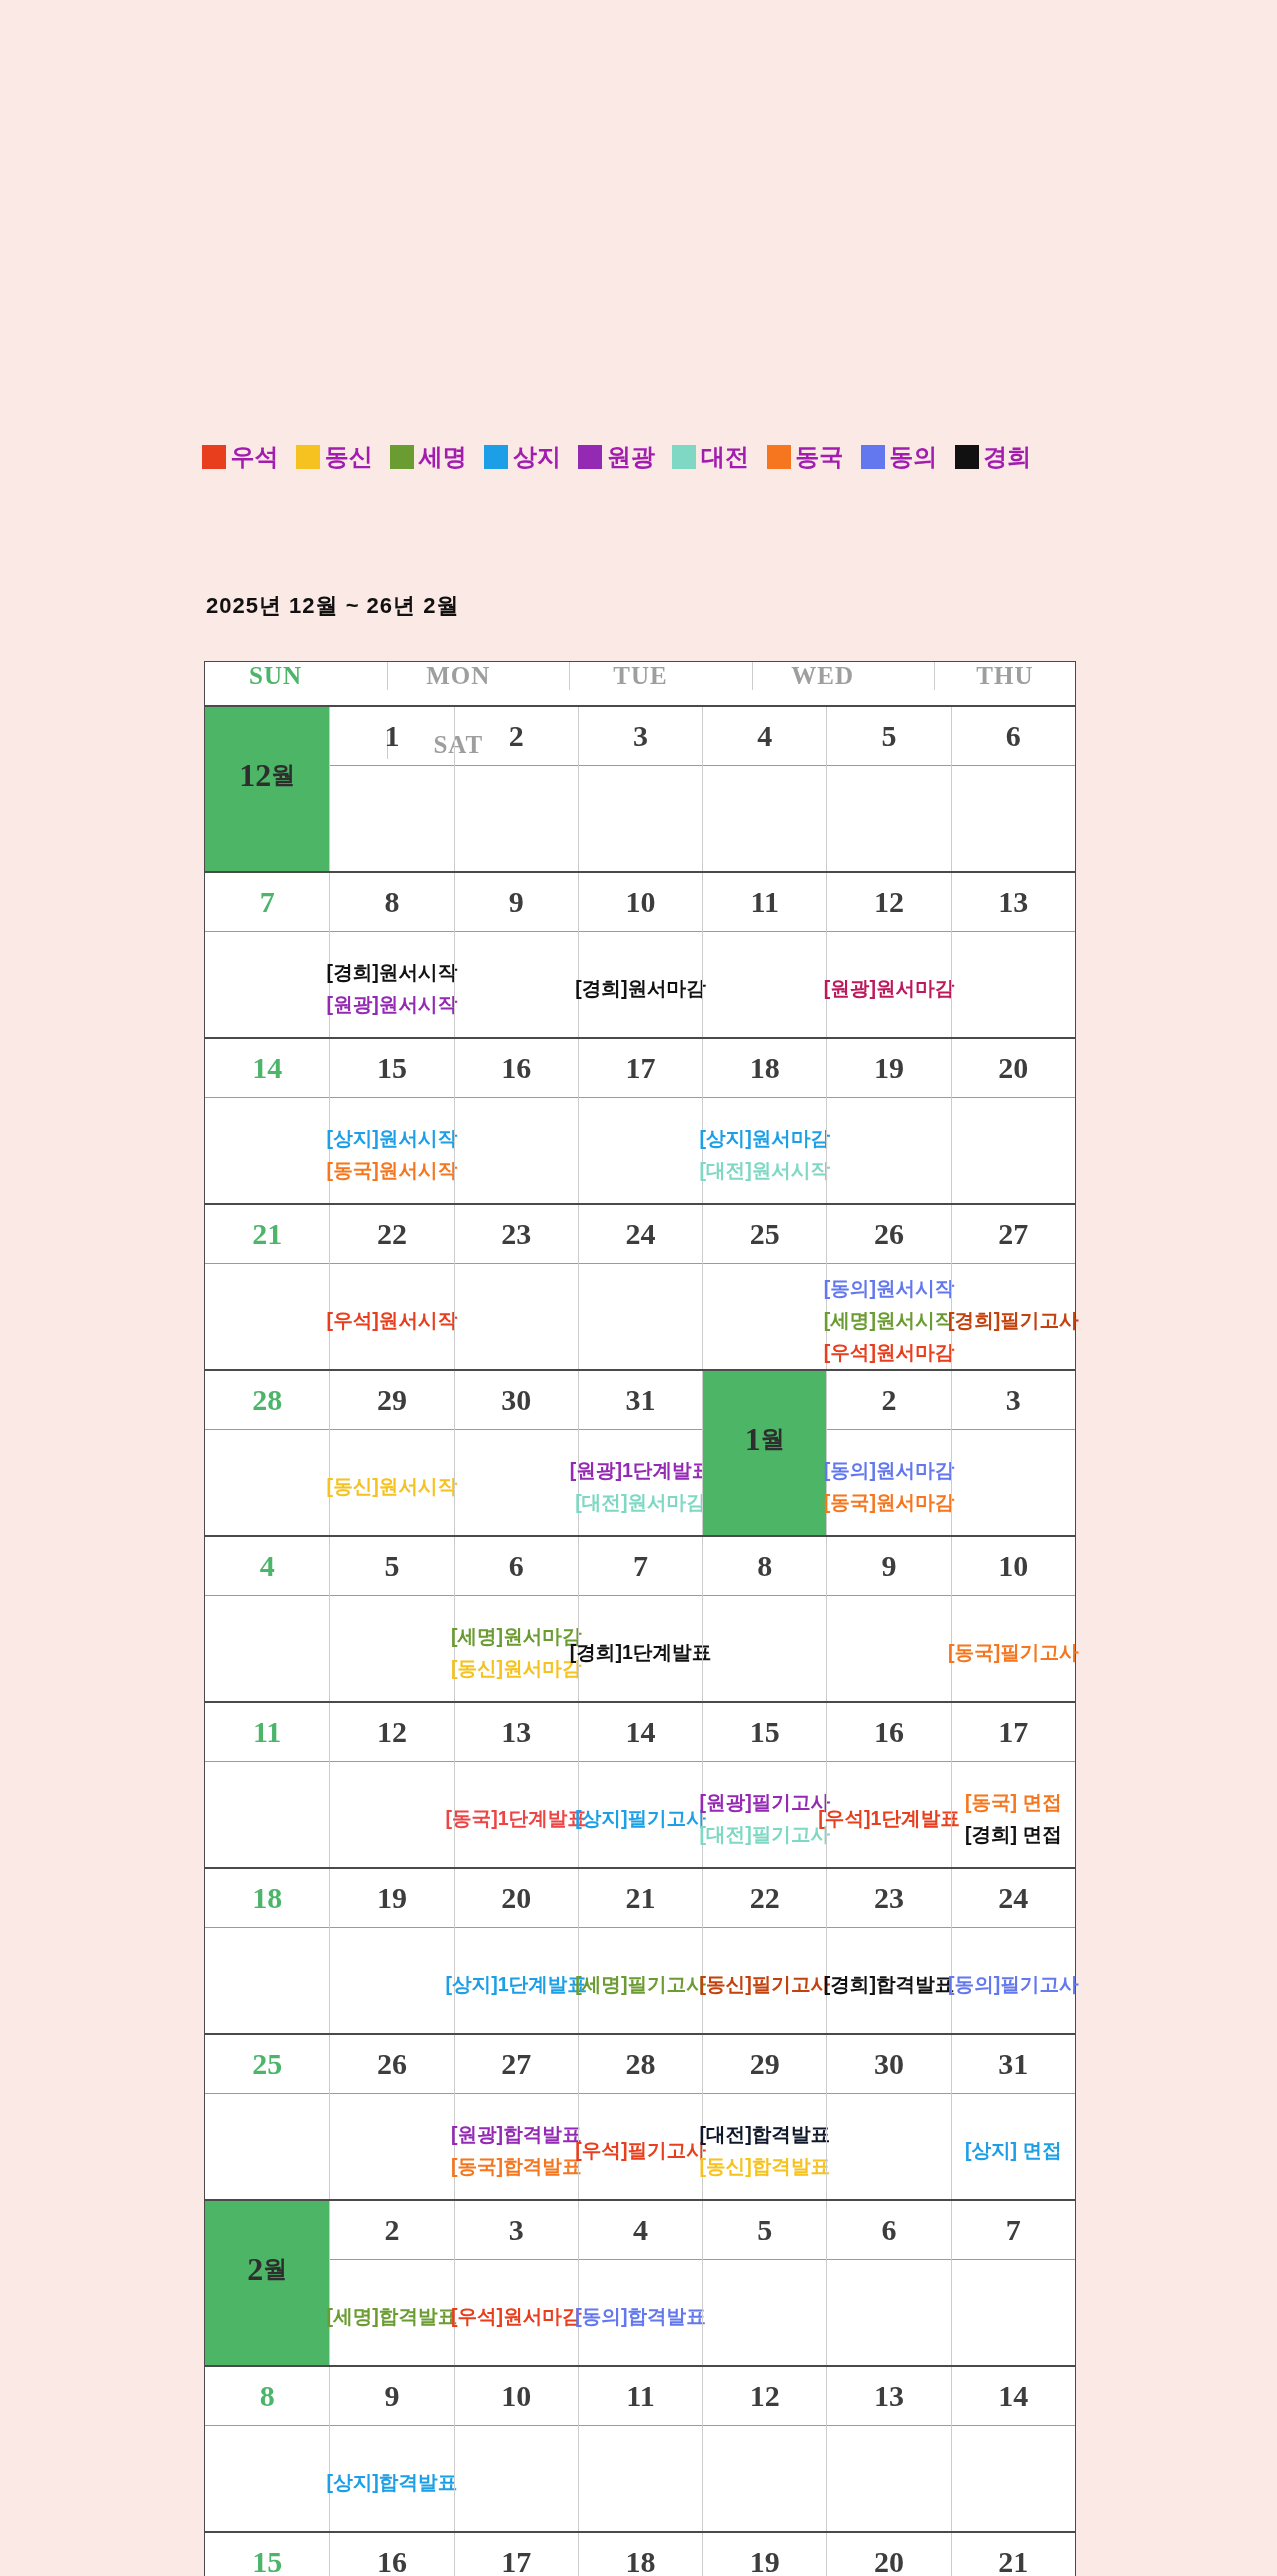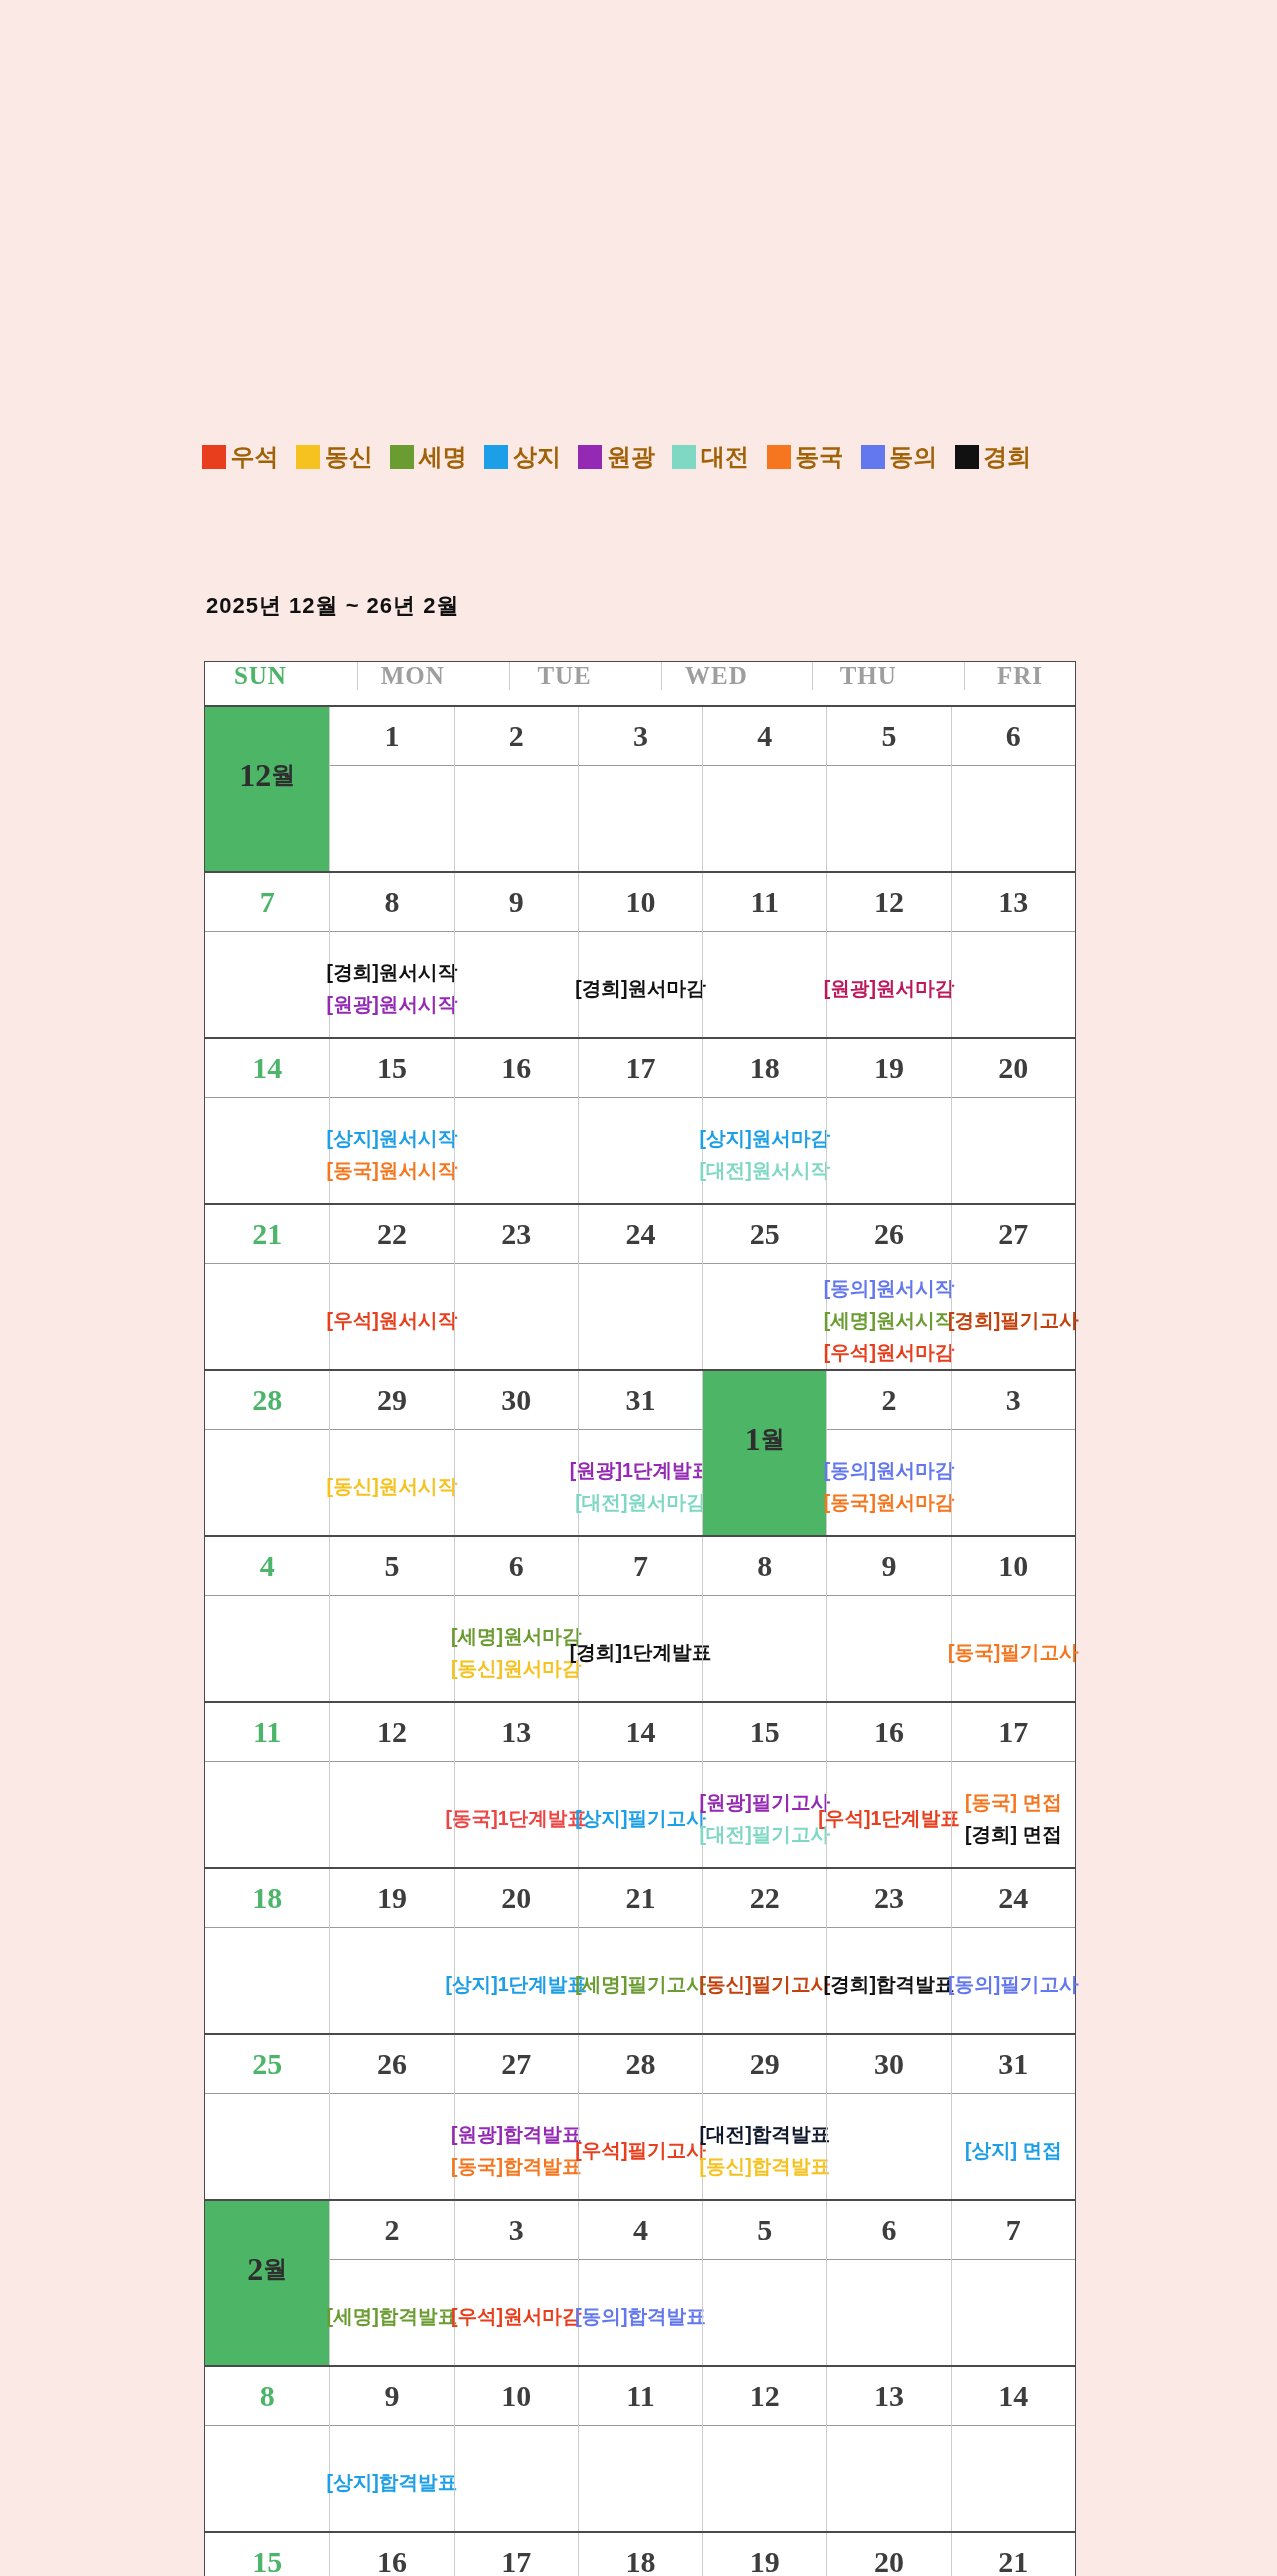--- a/index.html
+++ b/index.html
@@ -22,34 +22,34 @@
     font-size:55px;font-weight:900;color:#111;letter-spacing:2.6px;
     white-space:nowrap;
   }
   
   .legend{
     position:absolute;left:202px;top:442px;width:886px;height:29px;
     display:flex;align-items:center;gap:17.5px;
   }
   .legend-item{display:flex;align-items:center;gap:4.6px;}
   .legend-chip{width:24px;height:24px;display:inline-block;}
-  .legend-label{font-size:24px;font-weight:900;color:#a16207;}
+  .legend-label{font-size:24px;font-weight:900;color:#a21caf;}
   
   .cal-range{
     position:absolute;left:206px;top:591px;
     font-size:22px;font-weight:900;color:#111;letter-spacing:1px;
   }
   
   .calendar{
     position:absolute;left:204px;top:661px;width:872px;
     background:#ffffff;
     border:1.5px solid #4a4a4a;
     box-sizing:border-box;
   }
-  .cal-head{display:grid;grid-template-columns:repeat(6,1fr);height:43px;gap:41px;}
+  .cal-head{display:grid;grid-template-columns:repeat(5,1fr);height:43px;gap:41px;}
   .cal-head .dow{
     display:flex;align-items:center;justify-content:center;
     font-family:"Liberation Serif","DejaVu Serif",serif;
     font-size:25px;font-weight:700;color:#9e9e9e;letter-spacing:1px;
   }
   .cal-head .dow.sun{color:#4db56a;}
   .cal-head .dow + .dow{border-left:1px solid #cccccc;}
   .week{
     position:relative;
     display:grid;grid-template-columns:repeat(7,1fr);

